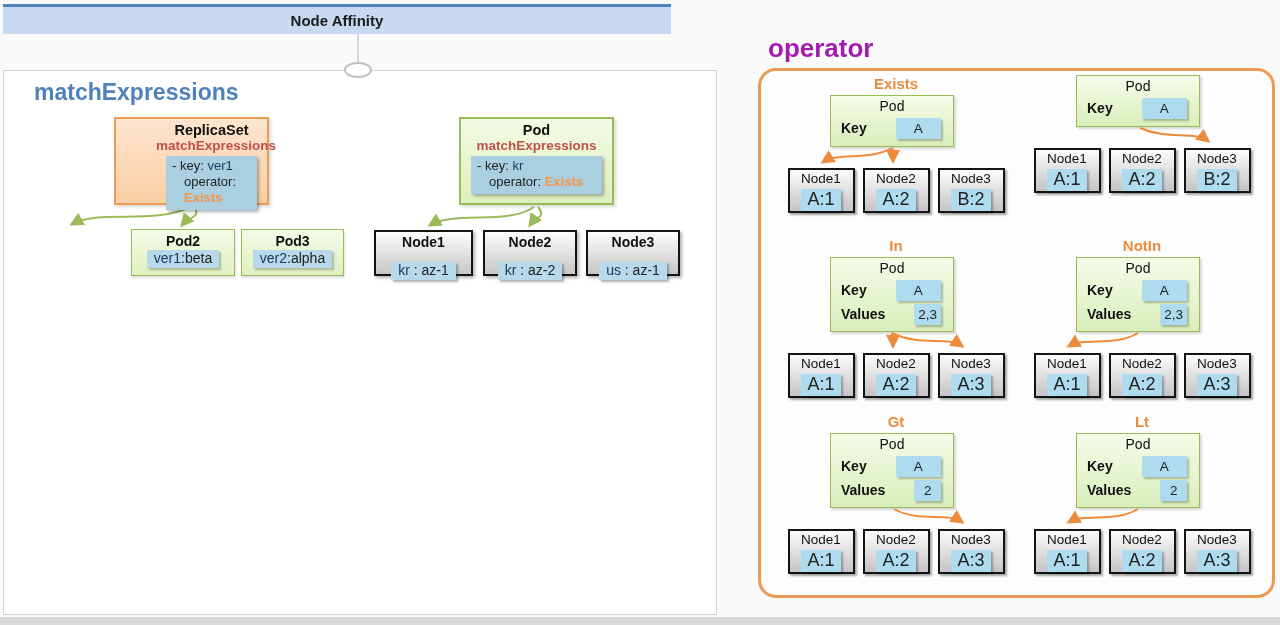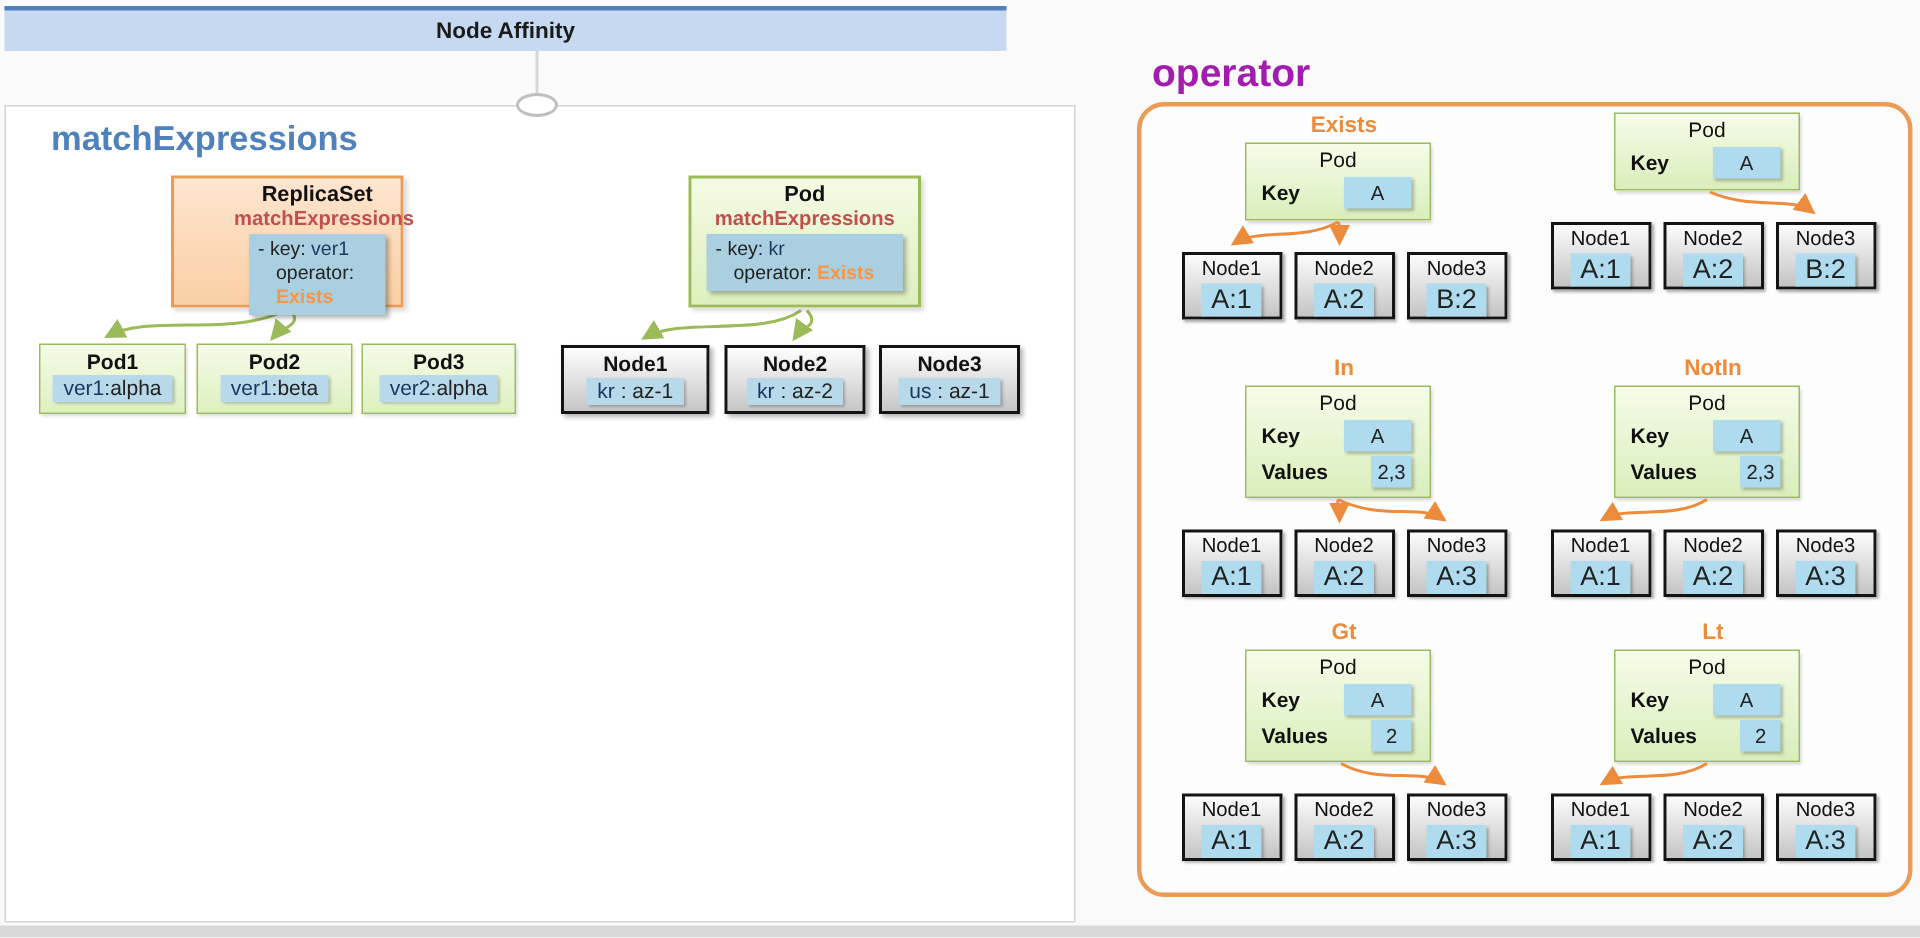--- a/index.html
+++ b/index.html
@@ -59,21 +59,21 @@
     box-shadow:1.5px 1.5px 2px rgba(0,0,0,.25); font-size:14px; color:#222;
   }
 
   .node-box {
     position:absolute; top:159px; height:46px; padding-top:2px;
     background:linear-gradient(#fdfdfd,#c6c6c6); border:2px solid #141414;
     box-shadow:2px 2px 3px rgba(0,0,0,.3); text-align:center;
   }
   .node-box .nb-title { font-size:14px; font-weight:bold; color:#111; }
   .node-box .nb-chip {
-    display:inline-block; margin-top:2px; padding:0 7px 2px; background:#b7d9ea;
+    display:inline-block; margin-top:12px; padding:0 7px 2px; background:#b7d9ea;
     box-shadow:1.5px 1.5px 2px rgba(0,0,0,.3); font-size:14px; color:#222;
   }
   .arrows-layer { position:absolute; left:0; top:0; width:714px; height:545px; pointer-events:none; }
 
   
   .op-heading { position:absolute; left:768px; top:33px; font-size:26px; font-weight:bold; color:#a21caf; }
   .op-panel {
     position:absolute; left:758px; top:68px; width:517px; height:530px;
     background:#fdfdfd; border:3px solid #ea9c56; border-radius:18px;
   }
@@ -144,24 +144,20 @@
 
   <div class="expr-box green">
     <div class="expr-title">Pod</div>
     <div class="expr-sub">matchExpressions</div>
     <div class="expr-chip">
       <div><span>- key: </span><span class="kv-key">kr</span></div>
       <div class="line2"><span>operator: </span><span class="kv-op">Exists</span></div>
     </div>
   </div>
 
-  <div class="pod-box" style="left:22px;width:98px;">
-    <div class="pb-title">Pod1</div>
-    <div class="pb-chip"><span class="kv-key">ver1</span><span>:alpha</span></div>
-  </div>
   <div class="pod-box" style="left:127px;width:104px;">
     <div class="pb-title">Pod2</div>
     <div class="pb-chip"><span class="kv-key">ver1</span><span>:beta</span></div>
   </div>
   <div class="pod-box" style="left:237px;width:103px;">
     <div class="pb-title">Pod3</div>
     <div class="pb-chip"><span class="kv-key">ver2</span><span>:alpha</span></div>
   </div>
 
   <div class="node-box" style="left:370px;width:99px;">

